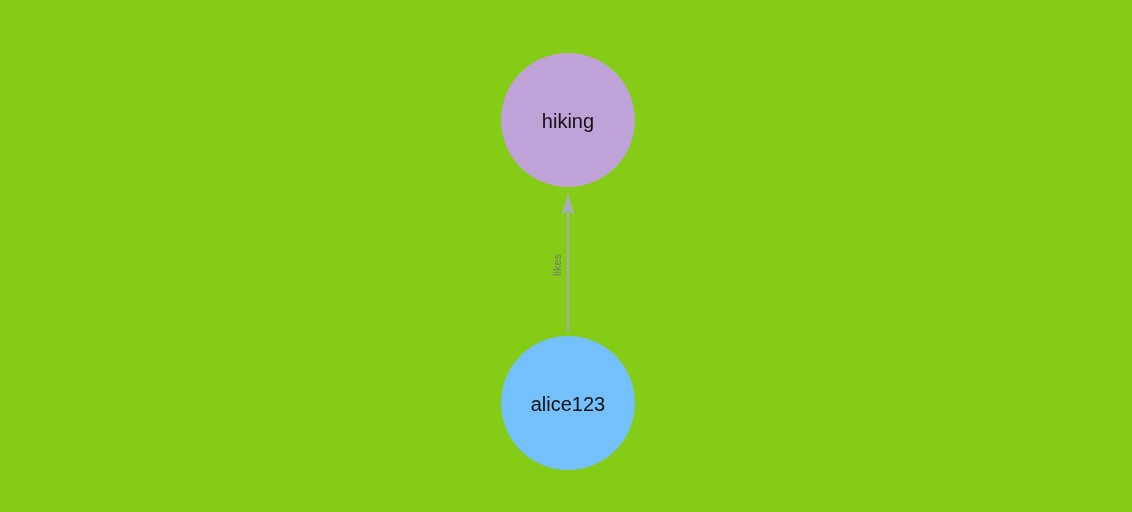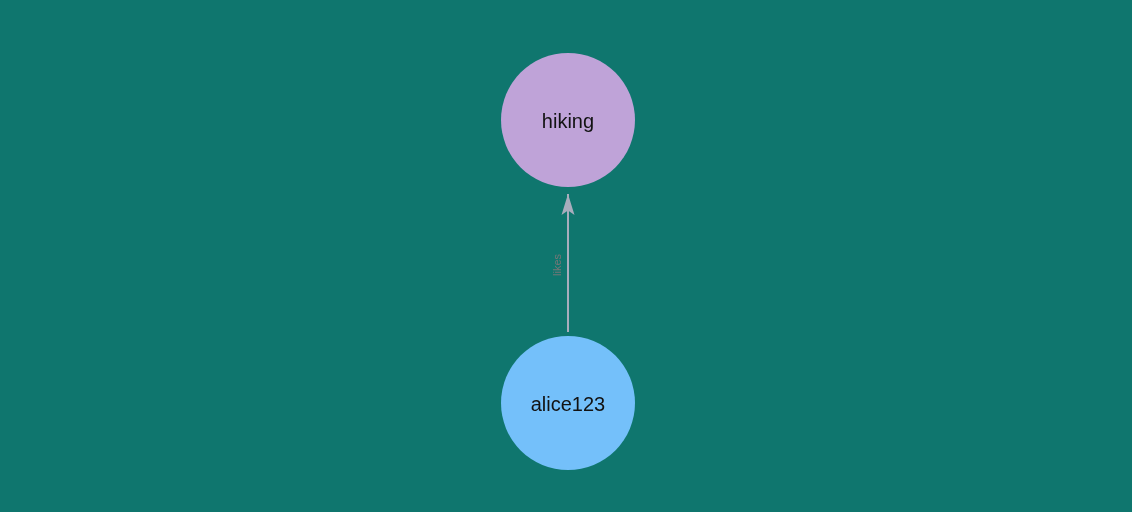--- a/index.html
+++ b/index.html
@@ -49,21 +49,21 @@
     font-family: "Liberation Sans", sans-serif;
     font-size: 11px;
     fill: #777777;
     text-anchor: middle;
     dominant-baseline: central;
   }
 </style>
 </head>
 <body>
 
-<div id="canvas" style="background: #0f766e; width: 1132px; height: 512px;">
+<div id="canvas" style="background: #84cc16; width: 1132px; height: 512px;">
 
   <svg class="graph-svg" viewBox="0 0 1132 512" xmlns="http://www.w3.org/2000/svg">
 
     <g>
       <line class="edge-line" x1="568" y1="332" x2="568" y2="194" stroke="#a8adbd"></line>
       <polygon class="edge-arrowhead" points="568,194 561.5,215 568,210.5 574.5,215" fill="#a8adbd"></polygon>
       <text class="edge-label" transform="translate(557,265) rotate(-90)" x="0" y="0" fill="#777777">likes</text>
     </g>
 
     <g>

